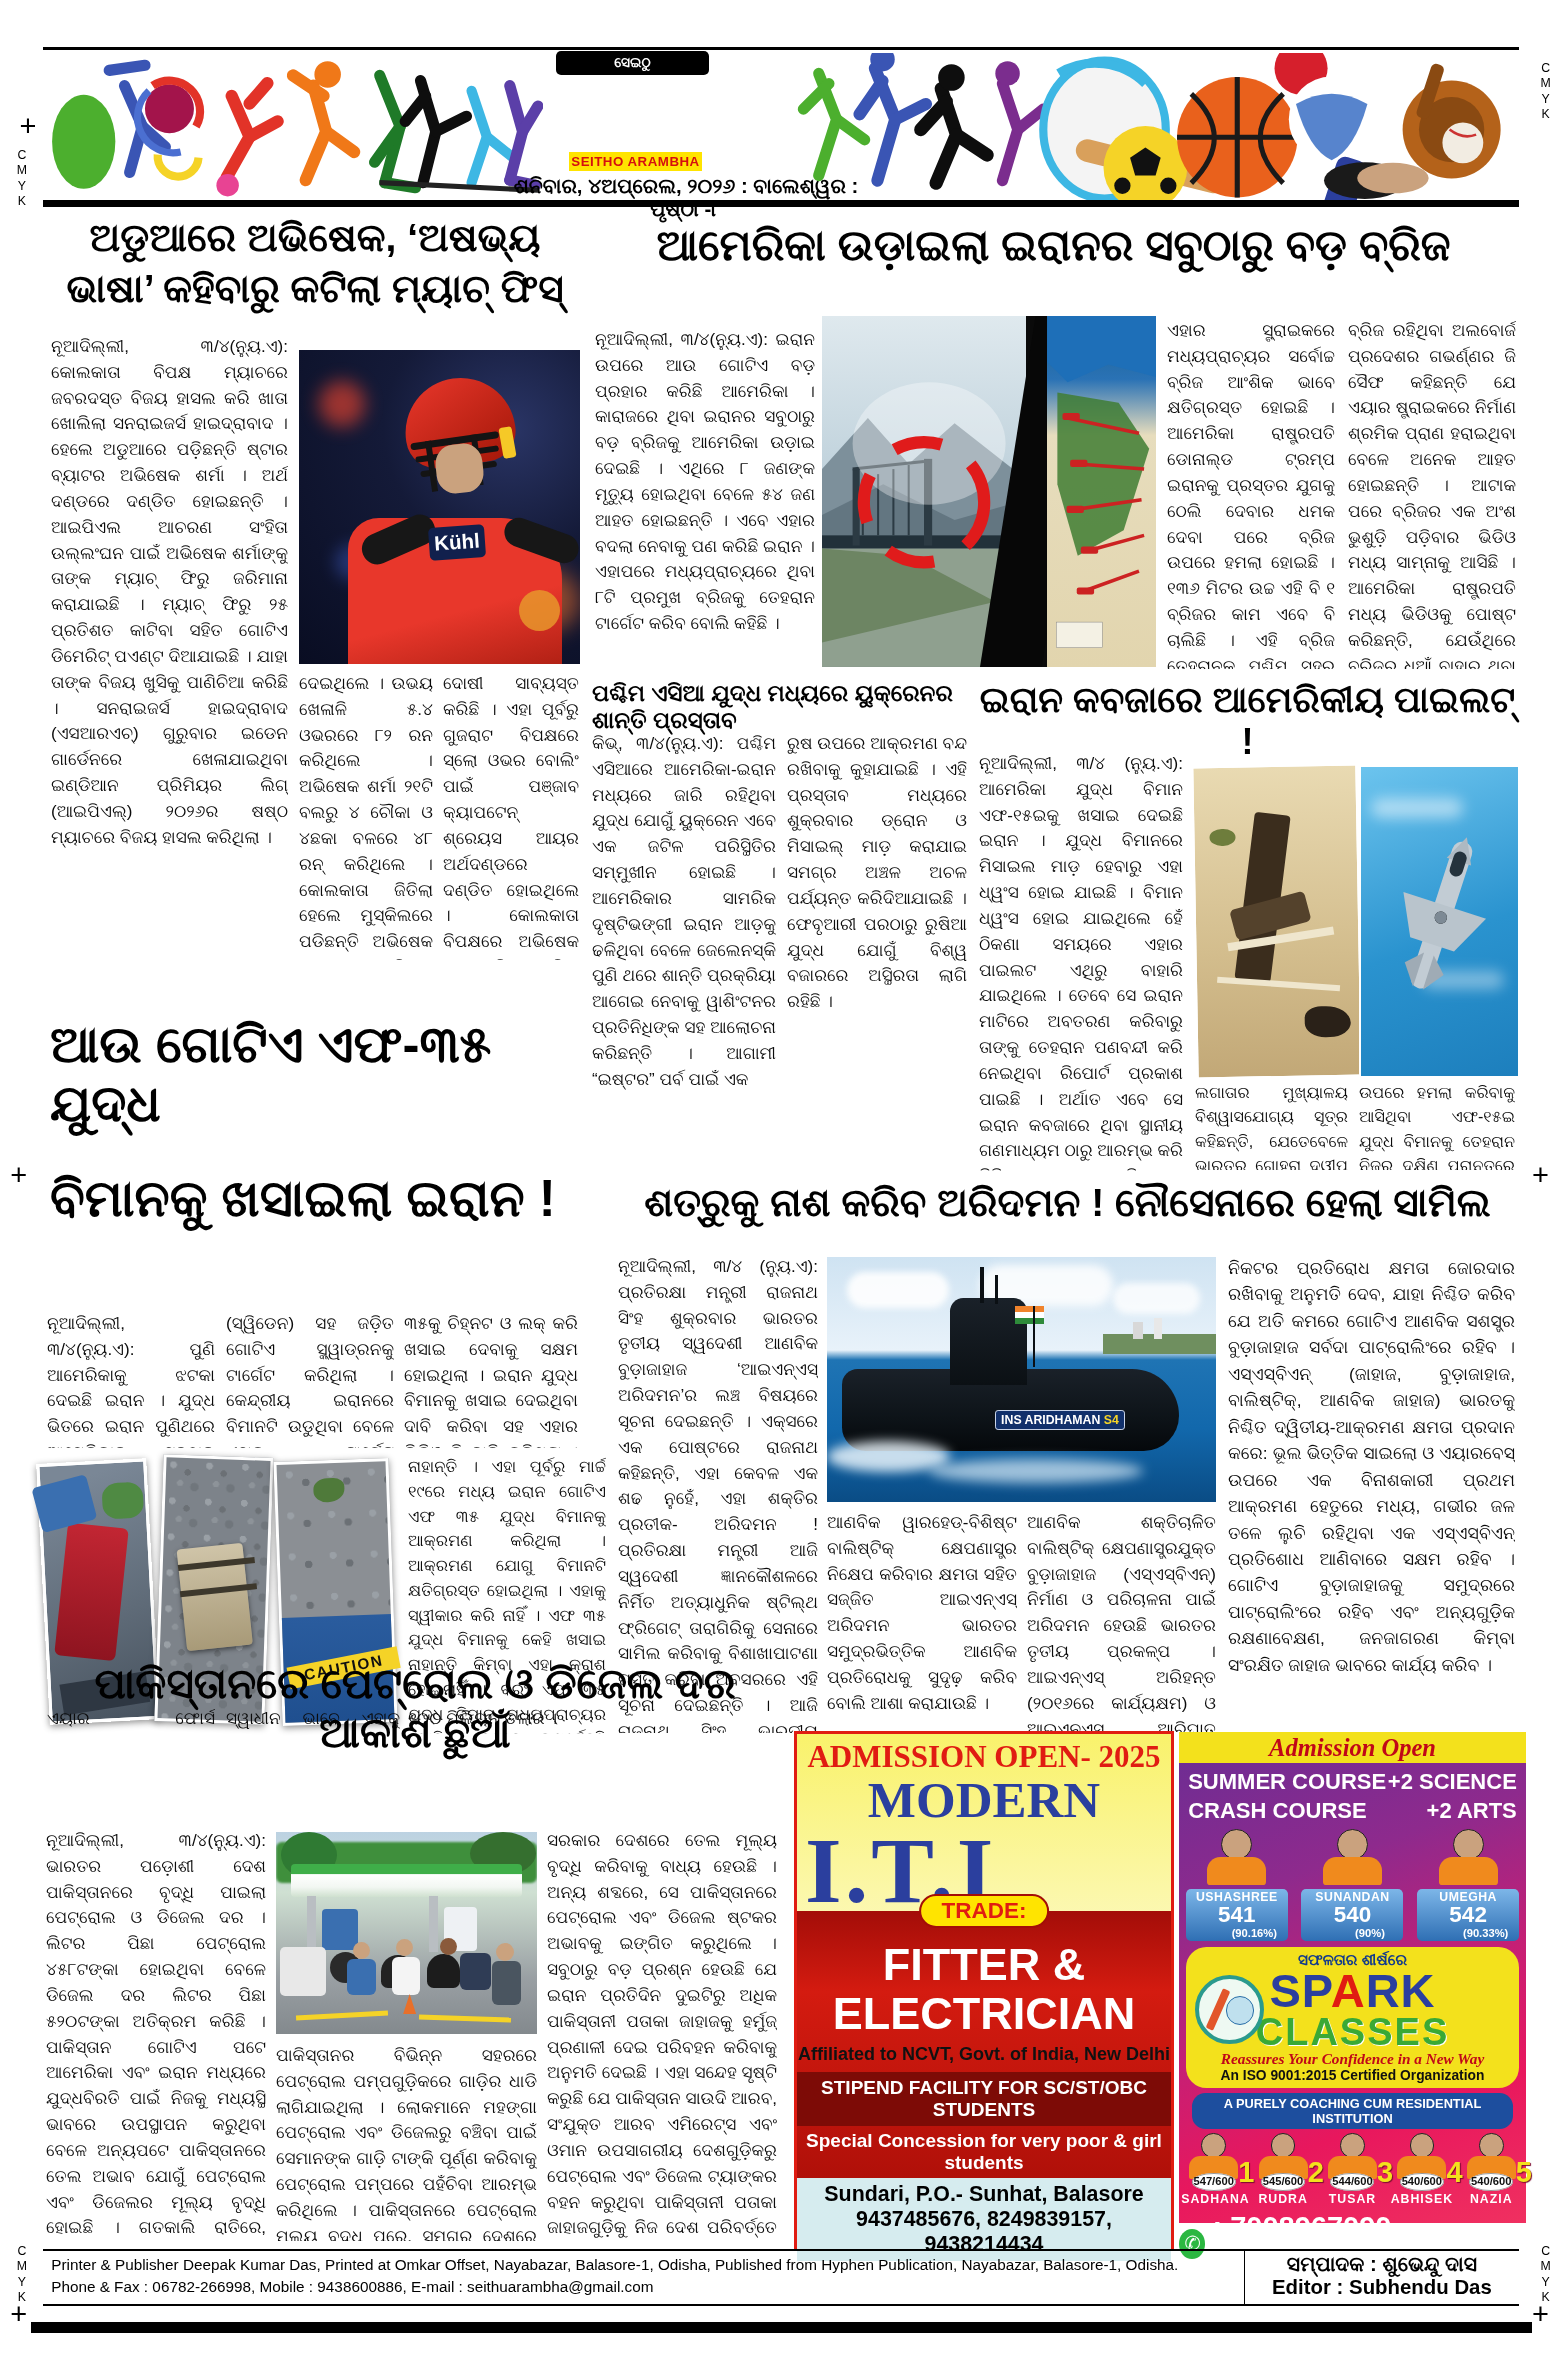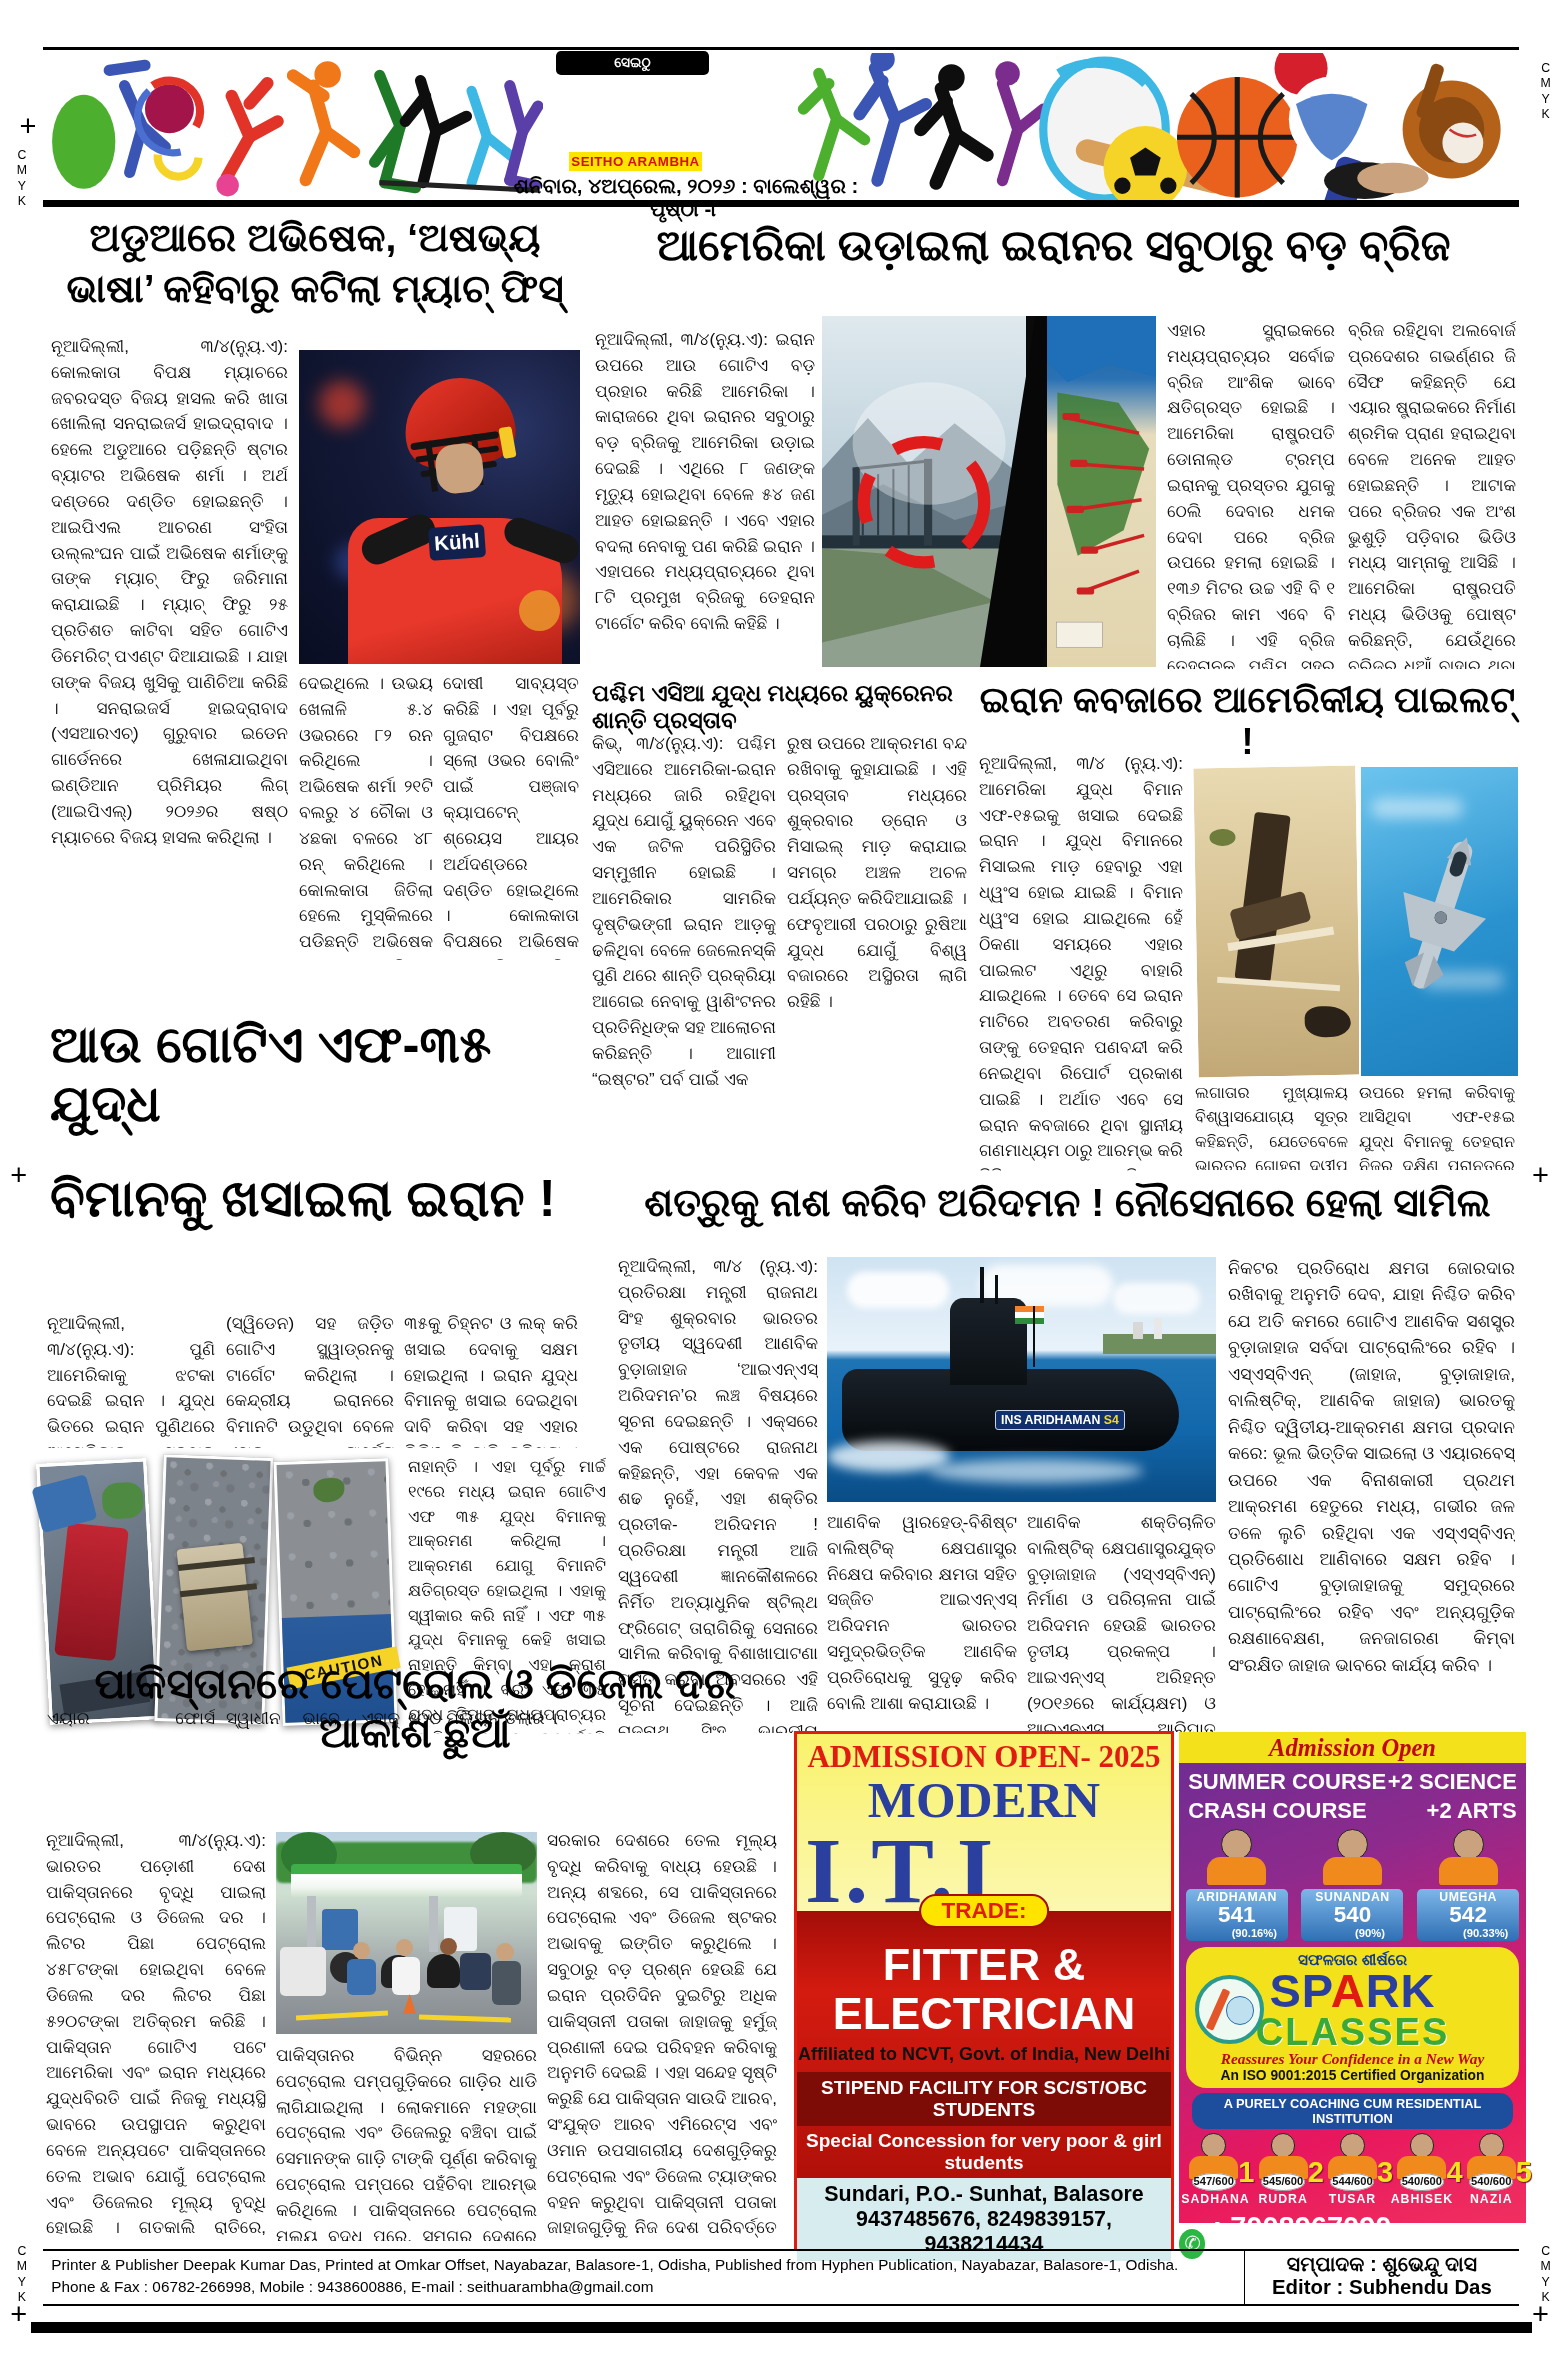--- a/index.html
+++ b/index.html
@@ -463,21 +463,21 @@
         <div>+2 SCIENCE</div>
           <div>+2 ARTS</div>
       </div>
     </div>
     <div class="sp-topper-row">
       <div class="sp-topper">
         <div class="sp-ava">
             <div class="sp-head"></div>
             <div class="sp-body"></div>
           </div>
-        <div class="sp-plate"><div class="sp-name">ARIDHAMAN</div>
+        <div class="sp-plate"><div class="sp-name">USHASHREE</div>
           <span class="sp-score">541</span> <span class="sp-pct">(90.16%)</span></div>
       </div>
       <div class="sp-topper">
         <div class="sp-ava">
             <div class="sp-head"></div>
             <div class="sp-body"></div>
           </div>
         <div class="sp-plate"><div class="sp-name">SUNANDAN</div>
           <span class="sp-score">540</span> <span class="sp-pct">(90%)</span></div>
       </div>

